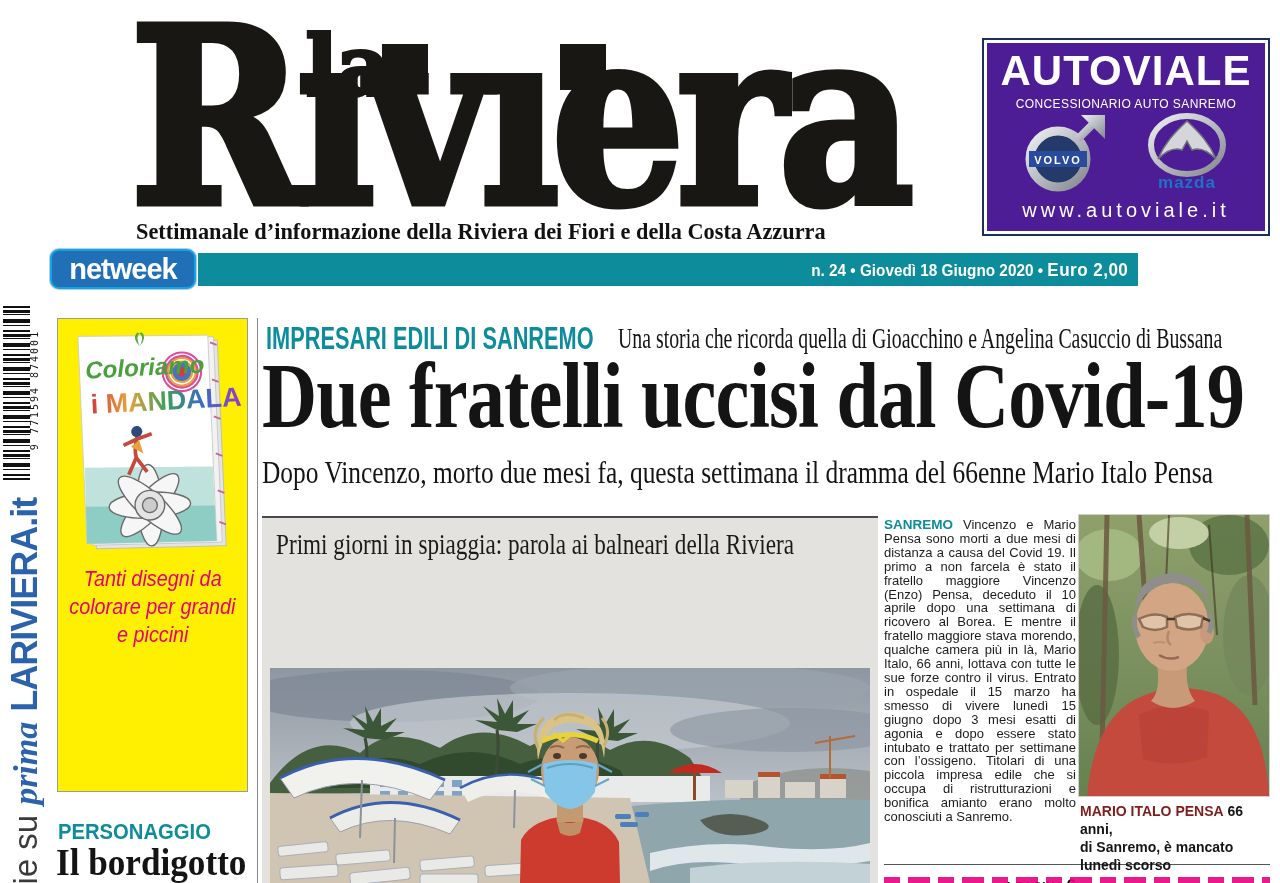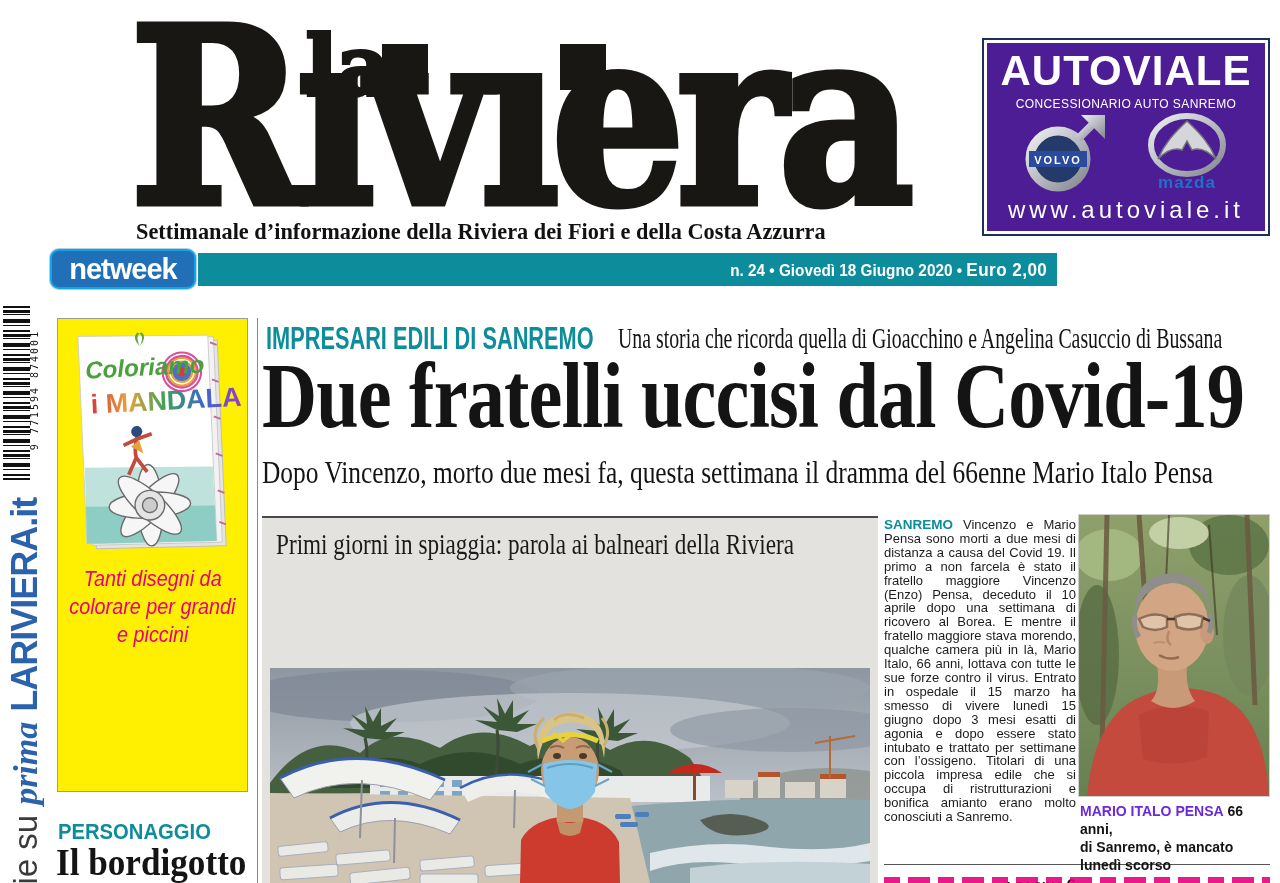--- a/index.html
+++ b/index.html
@@ -29,28 +29,28 @@
   }
 
   
   .ad-box{ left:982px; top:38px; width:288px; height:198px; background:#fff;
     border:2px solid #1b305f; padding:3px; }
   .ad-inner{ width:100%; height:100%; background:#4c1d95; color:#fff;
     display:flex; flex-direction:column; align-items:center; }
   .ad-title{ font-weight:900; font-size:42px; letter-spacing:1px; line-height:48px; margin-top:4px; }
   .ad-sub{ font-size:12px; letter-spacing:.4px; line-height:18px; }
   .ad-logos{ flex:1; display:flex; align-items:flex-end; justify-content:center; gap:34px; }
-  .ad-url{ font-size:24px; letter-spacing:4px; line-height:30px; margin-bottom:6px; }
+  .ad-url{ font-size:20px; letter-spacing:4px; line-height:30px; margin-bottom:6px; }
 
   
   .netweek{ left:50px; top:249px; width:146px; height:40px; background:#2170b7;
     border-radius:9px; border:2px solid #0ea5e9; box-shadow:0 0 0 1px #bcd;
     color:#fff; font-weight:bold; font-size:29px; letter-spacing:-1px;
     display:flex; align-items:center; justify-content:center; }
-  .tealbar{ left:198px; top:253px; width:859px; height:33px; background:#0d8c9c;
+  .tealbar{ left:198px; top:253px; width:940px; height:33px; background:#0d8c9c;
     display:flex; align-items:center; justify-content:flex-end; padding-right:10px; }
   .tealbar-text{ color:#fff; font-weight:bold; font-size:17px; white-space:nowrap;
     transform:scaleX(0.9); transform-origin:right center; }
   .tealbar-text .price{ font-weight:900; font-size:19px; letter-spacing:.5px; }
 
   
   .barcode-bars{ left:3px; top:306px; width:27px; height:174px;
     background:repeating-linear-gradient(180deg,
       #111 0 2px, #fff 2px 4px, #111 4px 7px, #fff 7px 8px,
       #111 8px 9px, #fff 9px 13px, #111 13px 17px, #fff 17px 19px,
@@ -124,21 +124,21 @@
   .apagina-line{ flex:1; border-top:1px solid #444; margin-right:8px; }
   .apagina-text{ font-weight:bold; font-size:12.5px; color:#141414; white-space:nowrap; }
   .apagina-text .pg{ font-size:17px; font-weight:900; }
   .hrule{ left:884px; top:864px; width:386px; height:1px; background:#555; }
   .cutoff{ left:884px; top:877px; width:386px; height:6px; opacity:.9;
     background:repeating-linear-gradient(90deg,#e6007e 0 16px,transparent 16px 24px,#e6007e 24px 46px,transparent 46px 54px); }
 
   .portrait{ left:1078px; top:514px; width:192px; height:283px; overflow:hidden; border:1px solid #cfcfcf; }
   .caption{ left:1080px; top:802px; width:192px; font-size:14px; line-height:18px;
     font-weight:bold; color:#141414; }
-  .caption .cap-name{ color:#6d28d9; font-weight:900; }
+  .caption .cap-name{ color:#7f1d1d; font-weight:900; }
 
   svg text{ font-family:"Liberation Sans",sans-serif; }
 </style>
 </head>
 <body>
 
 <div class="abs logo-main">Rıvıera</div>
 <div class="abs logo-la">la</div>
 <div class="abs logo-dot" style="left:382px; top:44px;"></div>
 <div class="abs logo-dot" style="left:560px; top:44px;"></div>

